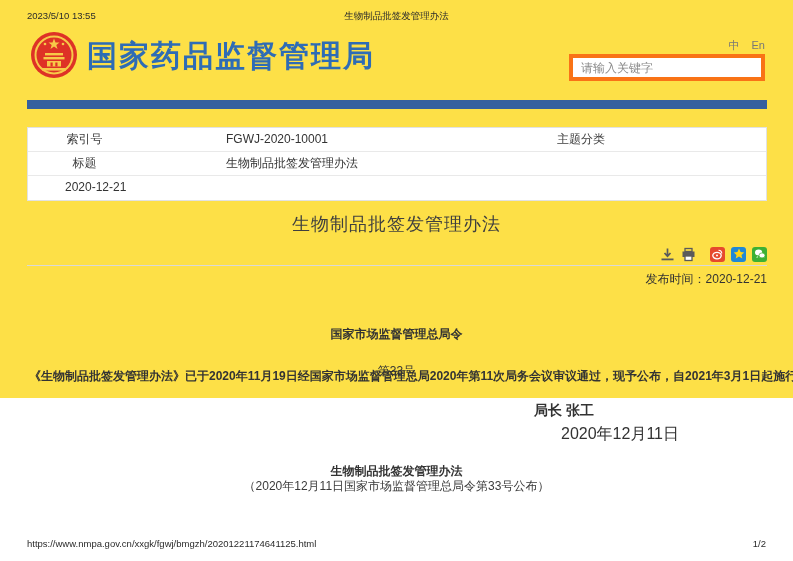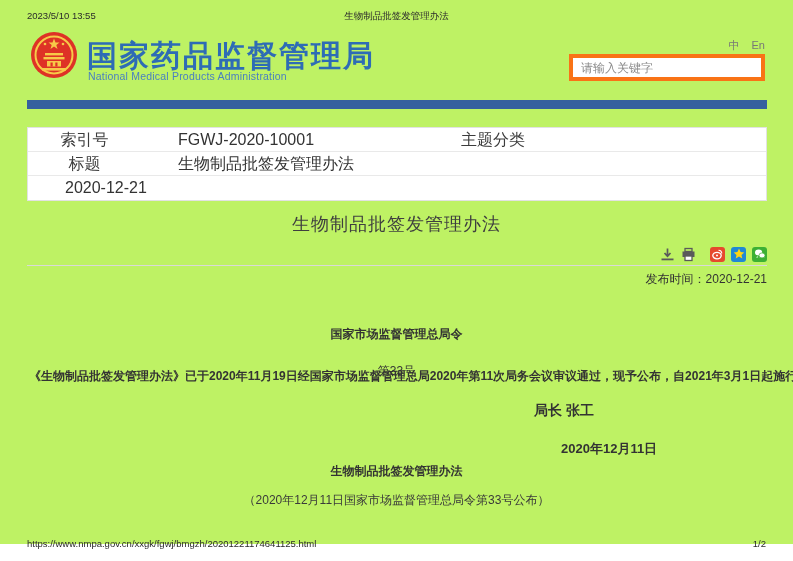--- a/index.html
+++ b/index.html
@@ -2,21 +2,21 @@
 <html><head>
 <meta charset="utf-8">
 <style>
   * { margin:0; padding:0; box-sizing:border-box; }
   html,body { background:#fff; }
   body {
     width:793px; height:561px;
     font-family:"Liberation Sans","DejaVu Sans",sans-serif;
     color:#333; overflow:hidden;
   }
-  .page { position:relative; width:793px; height:544px; background:#bef264; }
+  .page { position:relative; width:793px; height:398px; background:#fde047; }
 
   
   .print-meta { position:absolute; font-size:9.5px; color:#2b2b2b; white-space:nowrap; }
   .ph-date { left:27px; top:10px; }
   .ph-title { left:0; right:0; top:10px; text-align:center; }
   .pf-url { left:27px; top:538px; }
   .pf-page { right:27px; top:538px; }
 
   
   .site-header { position:absolute; left:27px; top:30px; width:740px; height:62px; }
@@ -28,21 +28,21 @@
   .search-box { position:absolute; right:2px; top:24px; width:196px; height:27px;
     border:4px solid #f97316; background:#fff; padding:0 8px; font-size:12px; color:#333;
     font-family:"Liberation Sans","DejaVu Sans",sans-serif; }
   .search-box::placeholder { color:#8a8a8a; opacity:1; }
 
   
   .navbar { position:absolute; left:27px; top:100px; width:740px; height:9px; background:#36609e; }
 
   
   .meta-table { position:absolute; left:27px; top:127px; width:740px; border:1px solid #e2e2e2; border-bottom:1px solid #e2e2e2; }
-  .mt-row { display:flex; height:24px; line-height:23px; font-size:16px; border-bottom:1px solid #e9e9e9; background:#fff; }
+  .mt-row { display:flex; height:24px; line-height:23px; font-size:12px; border-bottom:1px solid #e9e9e9; background:#fff;gap:48px; }
   .mt-row:last-child { border-bottom:none; }
   .mt-label { width:113px; text-align:center; color:#3c3c3c; flex:0 0 auto; }
   .mt-value { padding-left:5px; color:#333; flex:0 0 auto;margin-left:32px; }
   .mt-value.w1 { width:288px; }
   .mt-label2 { width:92px; color:#3c3c3c; flex:0 0 auto; }
   .mt-value2 { flex:1; }
 
   
   .article-title { position:absolute; left:0; right:0; top:212px; text-align:center;
     font-size:18px; color:#3f3f3f; letter-spacing:1px; }
@@ -54,23 +54,23 @@
   .share-sq { border-radius:3px; width:15px; height:15px; display:flex; align-items:center; justify-content:center; }
 
   .rule { position:absolute; left:27px; top:265px; width:740px; height:0; border-top:1px solid #d9d9d9; }
   .pub-time { position:absolute; right:26px; top:271px; font-size:12px; color:#333; }
 
   .c-line { position:absolute; left:0; right:0; text-align:center; font-size:12px; color:#333; }
   .decree-org { top:326px; font-weight:700; }
   .decree-no  { top:363px; font-weight:400; }
   .paragraph { position:absolute; left:29px; top:368px; width:738px; font-size:12px; color:#333; font-weight:700; white-space:nowrap; }
   .signer    { position:absolute; left:534px; top:402px; font-size:14px; font-weight:700; }
-  .sign-date { position:absolute; left:561px; top:424px; font-size:13px; font-weight:700;margin-top:16px; }
+  .sign-date { position:absolute; left:561px; top:424px; font-size:16px; font-weight:400; }
   .doc-title { top:463px; font-weight:700; }
-  .doc-sub   { top:492px; font-weight:400; color:#3a3a3a; }
+  .doc-sub   { top:478px; font-weight:400; color:#3a3a3a; }
 </style>
 </head>
 <body>
 
 <div class="page">
 
   <div class="print-meta ph-date">2023/5/10 13:55</div>
   <div class="print-meta ph-title">生物制品批签发管理办法</div>
 
   <div class="site-header">
@@ -83,21 +83,20 @@
         <circle cx="33" cy="13" r="1.3" fill="#f7c948"></circle>
         <rect x="15" y="22" width="18" height="2.4" fill="#f7c948"></rect>
         <rect x="13.5" y="26" width="21" height="2.4" fill="#f7c948"></rect>
         <rect x="17" y="30" width="14" height="5.5" fill="#f7c948"></rect>
         <rect x="20.5" y="31.5" width="2.2" height="4" fill="#de3226"></rect>
         <rect x="25.3" y="31.5" width="2.2" height="4" fill="#de3226"></rect>
         <rect x="12" y="37" width="24" height="2.6" fill="#f7c948"></rect>
       </svg>
     </span>
     <div class="org-zh">国家药品监督管理局</div>
-    <div class="org-en">National Medical Products Administration</div>
     <div class="lang-switch">
       <span>中</span>
       <span>En</span>
     </div>
     <input class="search-box" type="text" placeholder="请输入关键字" style="">
   </div>
 
   <div class="navbar"></div>
 
   <div class="meta-table">

